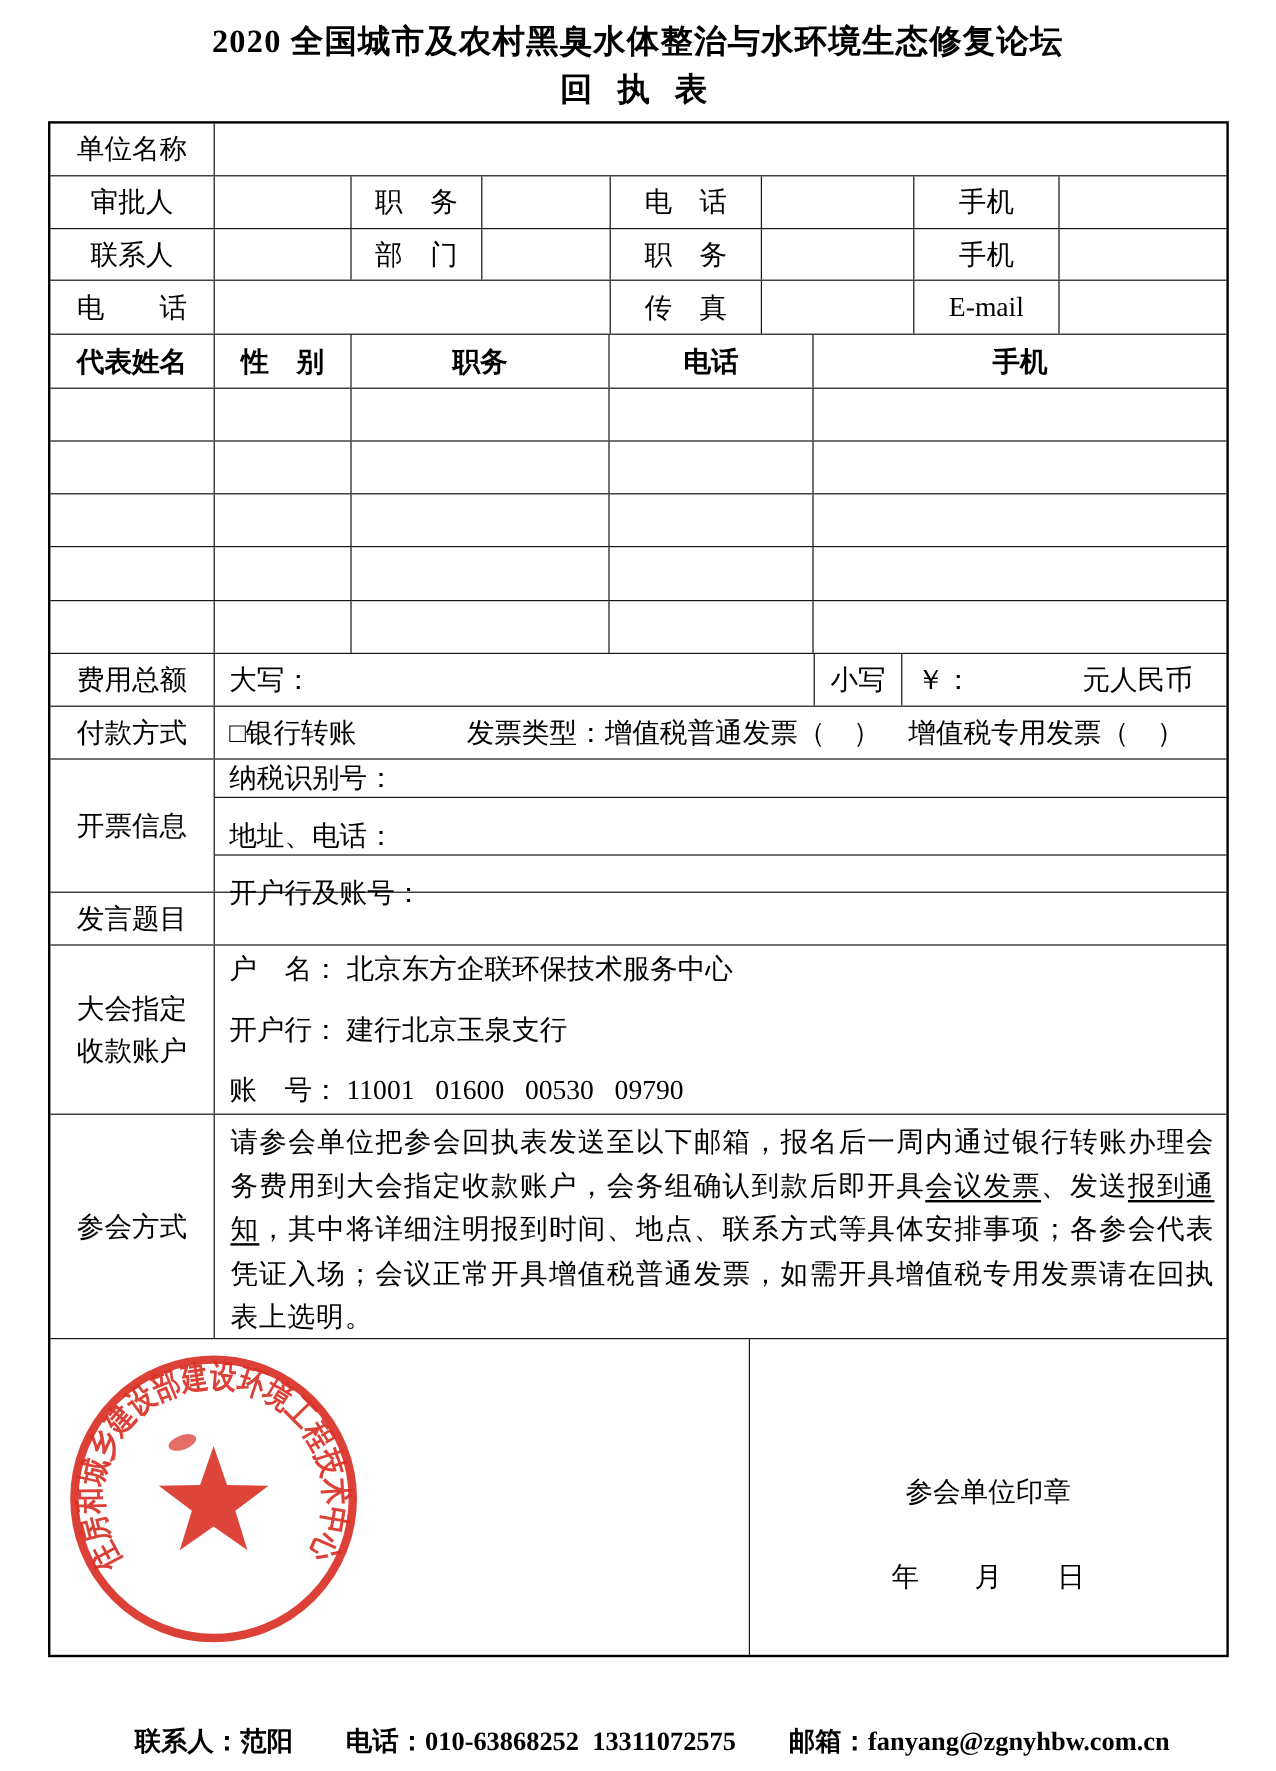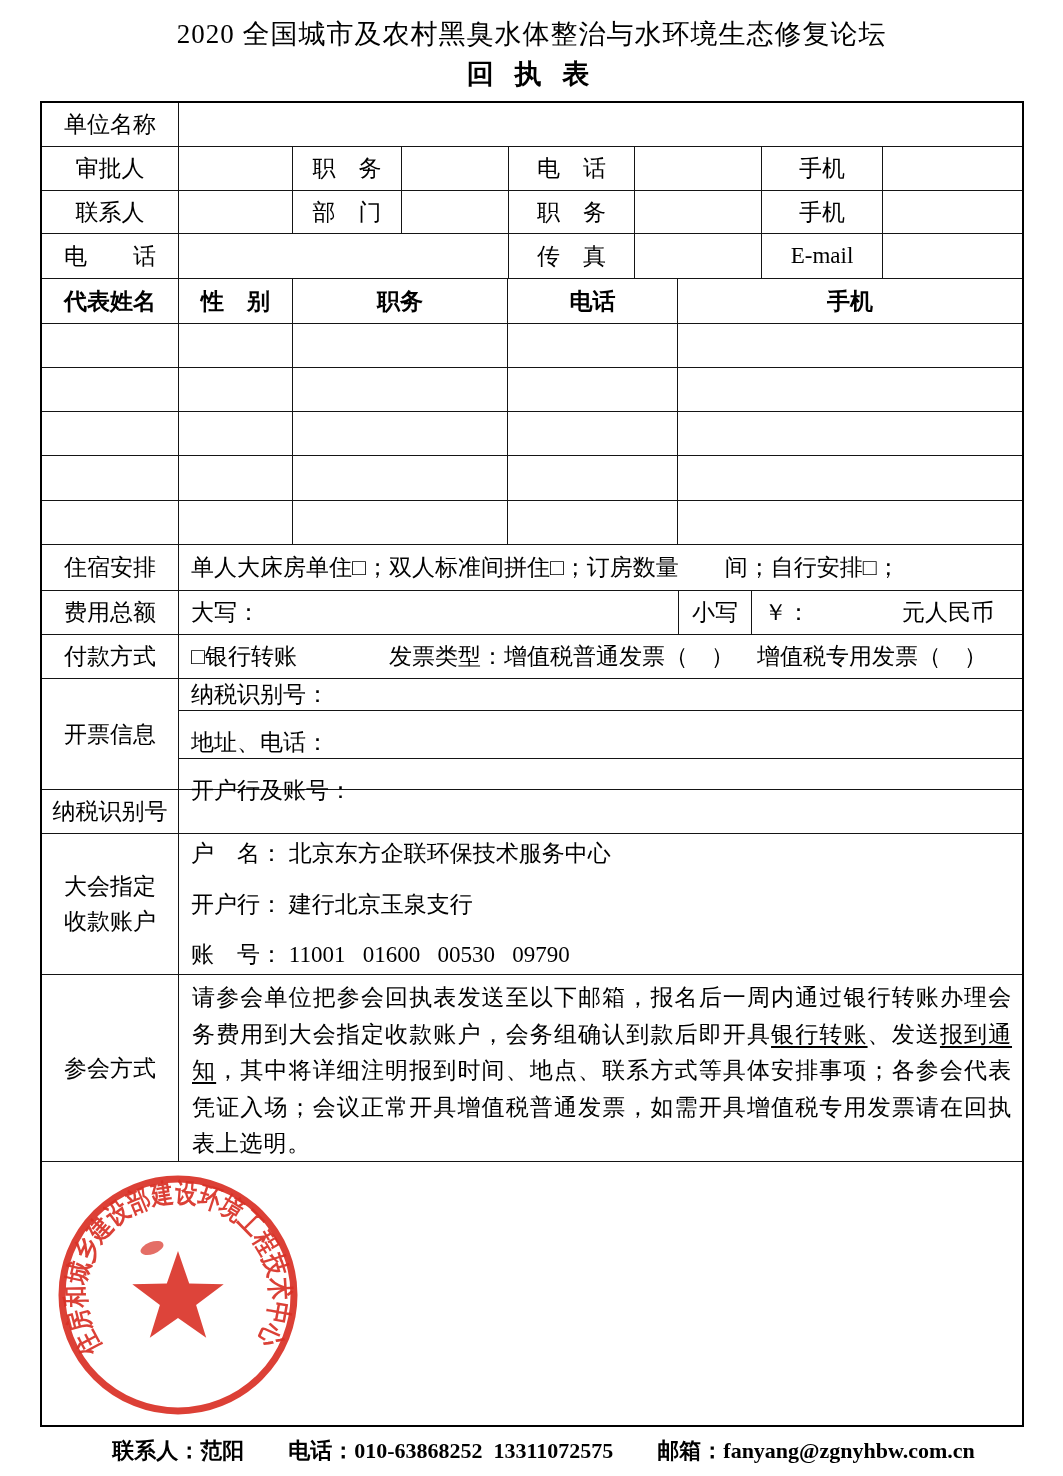--- a/index.html
+++ b/index.html
@@ -4,21 +4,21 @@
 <style>
   html,body { margin:0; padding:0; background:#888; }
   .page {
     position:relative; width:1063px; height:1476px; margin:0 auto;
     background:#ffffff; color:#000;
     font-family:"Liberation Serif","DejaVu Serif",serif;
     overflow:hidden;
   }
   .title {
     position:absolute; top:16px; left:0; width:100%;
-    text-align:center; font-size:27px; font-weight:normal; letter-spacing:1px;
+    text-align:center; font-size:27px; font-weight:bold; letter-spacing:1px;
   }
   .subtitle {
     position:absolute; top:56px; left:0; width:100%;
     text-align:center; font-size:27px; font-weight:bold; letter-spacing:7px;
   }
   .tbl {
     position:absolute; left:40px; top:101px; width:984px;
     border:2px solid #000; box-sizing:border-box; background:#fff;
     font-size:23px;
   }
@@ -144,24 +144,20 @@
       <div class="c grow"></div>
     </div>
     <div class="row" style="height:44px">
       <div class="c" style="width:137px"></div>
       <div class="c" style="width:114px"></div>
       <div class="c" style="width:215px"></div>
       <div class="c" style="width:170px"></div>
       <div class="c grow"></div>
     </div>
 
-    <div class="row" style="height:46px">
-      <div class="c ctr" style="width:137px">住宿安排</div>
-      <div class="c grow pad">单人大床房单住□；双人标准间拼住□；订房数量　　间；自行安排□；</div>
-    </div>
 
     <div class="row" style="height:44px">
       <div class="c ctr" style="width:137px">费用总额</div>
       <div class="c pad" style="width:500px">大写：</div>
       <div class="c ctr" style="width:73px">小写</div>
       <div class="c grow pad">￥：　　　　元人民币</div>
     </div>
 
     <div class="row" style="height:44px">
       <div class="c ctr" style="width:137px">付款方式</div>
@@ -171,52 +167,56 @@
     <div class="row" style="height:111px">
       <div class="c ctr" style="width:137px">开票信息</div>
       <div class="grow col">
         <div class="sub">纳税识别号：</div>
         <div class="sub">地址、电话：</div>
         <div class="sub">开户行及账号：</div>
       </div>
     </div>
 
     <div class="row" style="height:44px">
-      <div class="c ctr" style="width:137px">纳税识别号</div>
+      <div class="c ctr" style="width:137px">发言题目</div>
       <div class="c grow"></div>
     </div>
 
     <div class="row" style="height:141px">
       <div class="c ctr two-line" style="width:137px">
         <span>大会指定</span>
         <span>收款账户</span>
       </div>
       <div class="c grow col acct">
         <div>户　名： 北京东方企联环保技术服务中心</div>
         <div>开户行： 建行北京玉泉支行</div>
         <div>账　号： 11001   01600   00530   09790</div>
       </div>
     </div>
 
     <div class="row" style="height:187px">
       <div class="c ctr" style="width:137px">参会方式</div>
       <div class="c grow">
-        <div class="para"><span>请参会单位把参会回执表发送至以下邮箱，报名后一周内通过银行转账办理会务费用到大会指定收款账户，会务组确认到款后即开具</span><span class="u">银行转账</span><span>、发送</span><span class="u">报到通知</span><span>，其中将详细注明报到时间、地点、联系方式等具体安排事项；各参会代表凭证入场；会议正常开具增值税普通发票，如需开具增值税专用发票请在回执表上选明。</span></div>
+        <div class="para"><span>请参会单位把参会回执表发送至以下邮箱，报名后一周内通过银行转账办理会务费用到大会指定收款账户，会务组确认到款后即开具</span><span class="u">会议发票</span><span>、发送</span><span class="u">报到通知</span><span>，其中将详细注明报到时间、地点、联系方式等具体安排事项；各参会代表凭证入场；会议正常开具增值税普通发票，如需开具增值税专用发票请在回执表上选明。</span></div>
       </div>
     </div>
 
     <div class="row" style="height:263px">
       <div class="c seal-left" style="width:583px">
         <svg class="stamp" width="246" height="246" viewBox="0 0 246 246">
           <circle cx="123" cy="123" r="116" fill="none" stroke="#d93025" stroke-width="7" opacity="0.92"></circle>
           <path id="sealArc" d="M 46.8 176.3 A 93 93 0 1 1 199.2 176.3" fill="none"></path>
           <text fill="#d93025" font-size="27" font-weight="bold" opacity="0.92"><textPath href="#sealArc" startOffset="0" textLength="398" lengthAdjust="spacingAndGlyphs">住房和城乡建设部建设环境工程技术中心</textPath></text>
           <polygon fill="#d93025" opacity="0.9" points="123,79 134.2,111.6 168.7,112.2 141.1,132.9 151.2,165.8 123,146 94.8,165.8 104.9,132.9 77.3,112.2 111.8,111.6"></polygon>
           <ellipse cx="97" cy="76" rx="12" ry="6" fill="#d93025" opacity="0.7" transform="rotate(-20 97 76)"></ellipse>
         </svg>
       </div>
+      <div class="c grow seal-right">
+        <div class="cap">参会单位印章</div>
+        <div class="dt">年　　月　　日</div>
+      </div>
     </div>
 
   </div>
 
   <div class="footer">联系人：范阳　　电话：010-63868252  13311072575　　邮箱：fanyang@zgnyhbw.com.cn</div>
 
 </div>
 
 </body></html>

